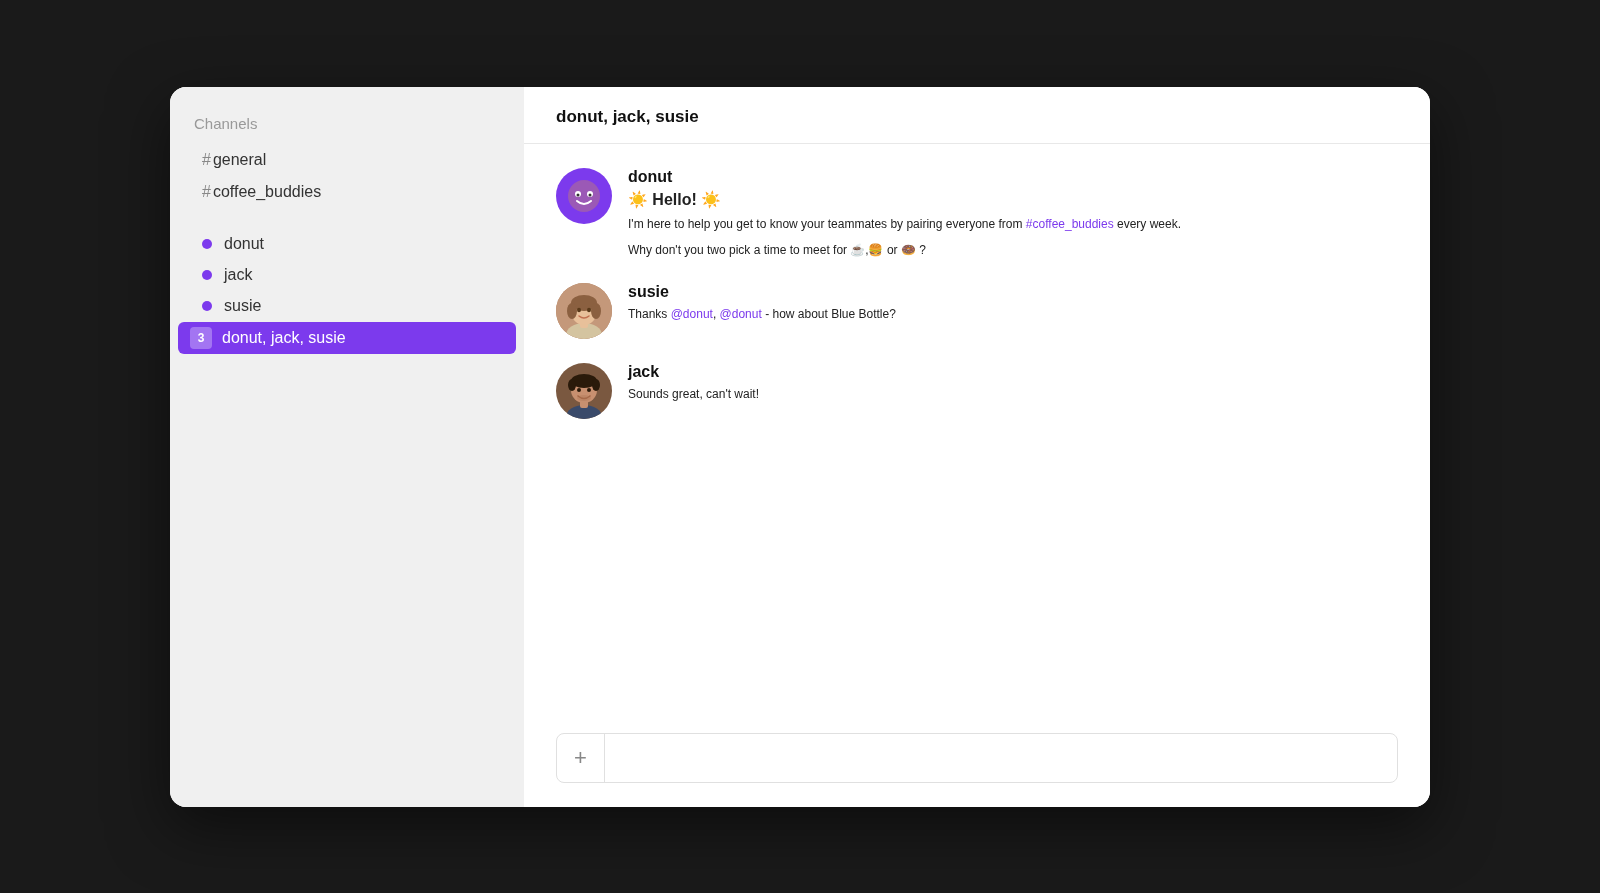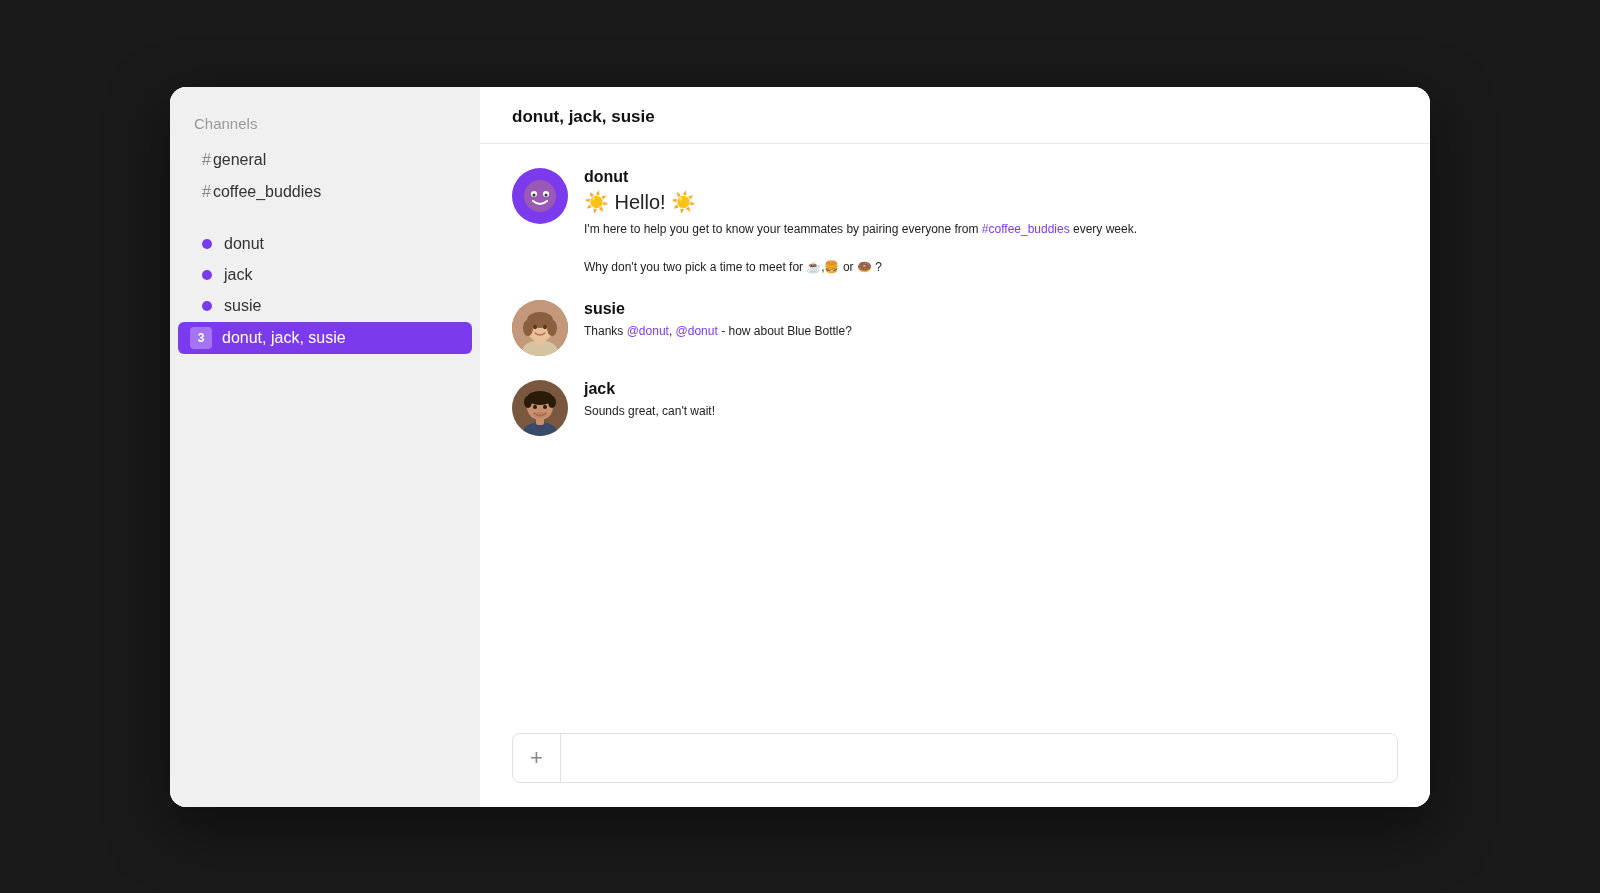--- a/index.html
+++ b/index.html
@@ -18,21 +18,21 @@
       height: 720px;
       background: #fff;
       border-radius: 16px;
       display: flex;
       overflow: hidden;
       box-shadow: 0 20px 60px rgba(0,0,0,0.5);
     }
 
     
     .sidebar {
-      width: 310px;
+      width: 354px;
       background: #f0f0f0;
       flex-shrink: 0;
       padding: 28px 0 20px 0;
       display: flex;
       flex-direction: column;
     }
 
     .sidebar-section-label {
       font-size: 15px;
       color: #999;
@@ -161,23 +161,24 @@
       text-decoration: none;
       margin-top: 28px;
     }
 
     .message-text .channel-link {
       color: #7c3aed;
       text-decoration: none;
     }
 
     .message-greeting {
-      font-size: 20px;
+      font-size: 16px;
       color: #222;
       margin-bottom: 6px;
+      font-weight: bold;
     }
 
     
     .chat-input-area {
       padding: 12px 32px 24px 32px;
     }
 
     .chat-input-box {
       display: flex;
       align-items: center;
@@ -288,21 +289,21 @@
         </div>
         <div class="message-content">
           <div class="message-sender">donut</div>
           <div class="message-greeting">
             ☀️ Hello! ☀️
           </div>
           <div class="message-text">
             I'm here to help you get to know your teammates by pairing everyone
             from <a class="channel-link">#coffee_buddies</a> every week.
           </div>
-          <div class="message-text" style="margin-top:20px;">
+          <div class="message-text" style="margin-top:8px;">
             Why don't you two pick a time to meet for ☕,🍔 or 🍩 ?
           </div>
         </div>
       </div>
 
       <div class="message">
         <div style="width:56px;height:56px;border-radius:50%;overflow:hidden;flex-shrink:0;background:#b08060;">
           
           <svg width="56" height="56" viewBox="0 0 56 56">
 

